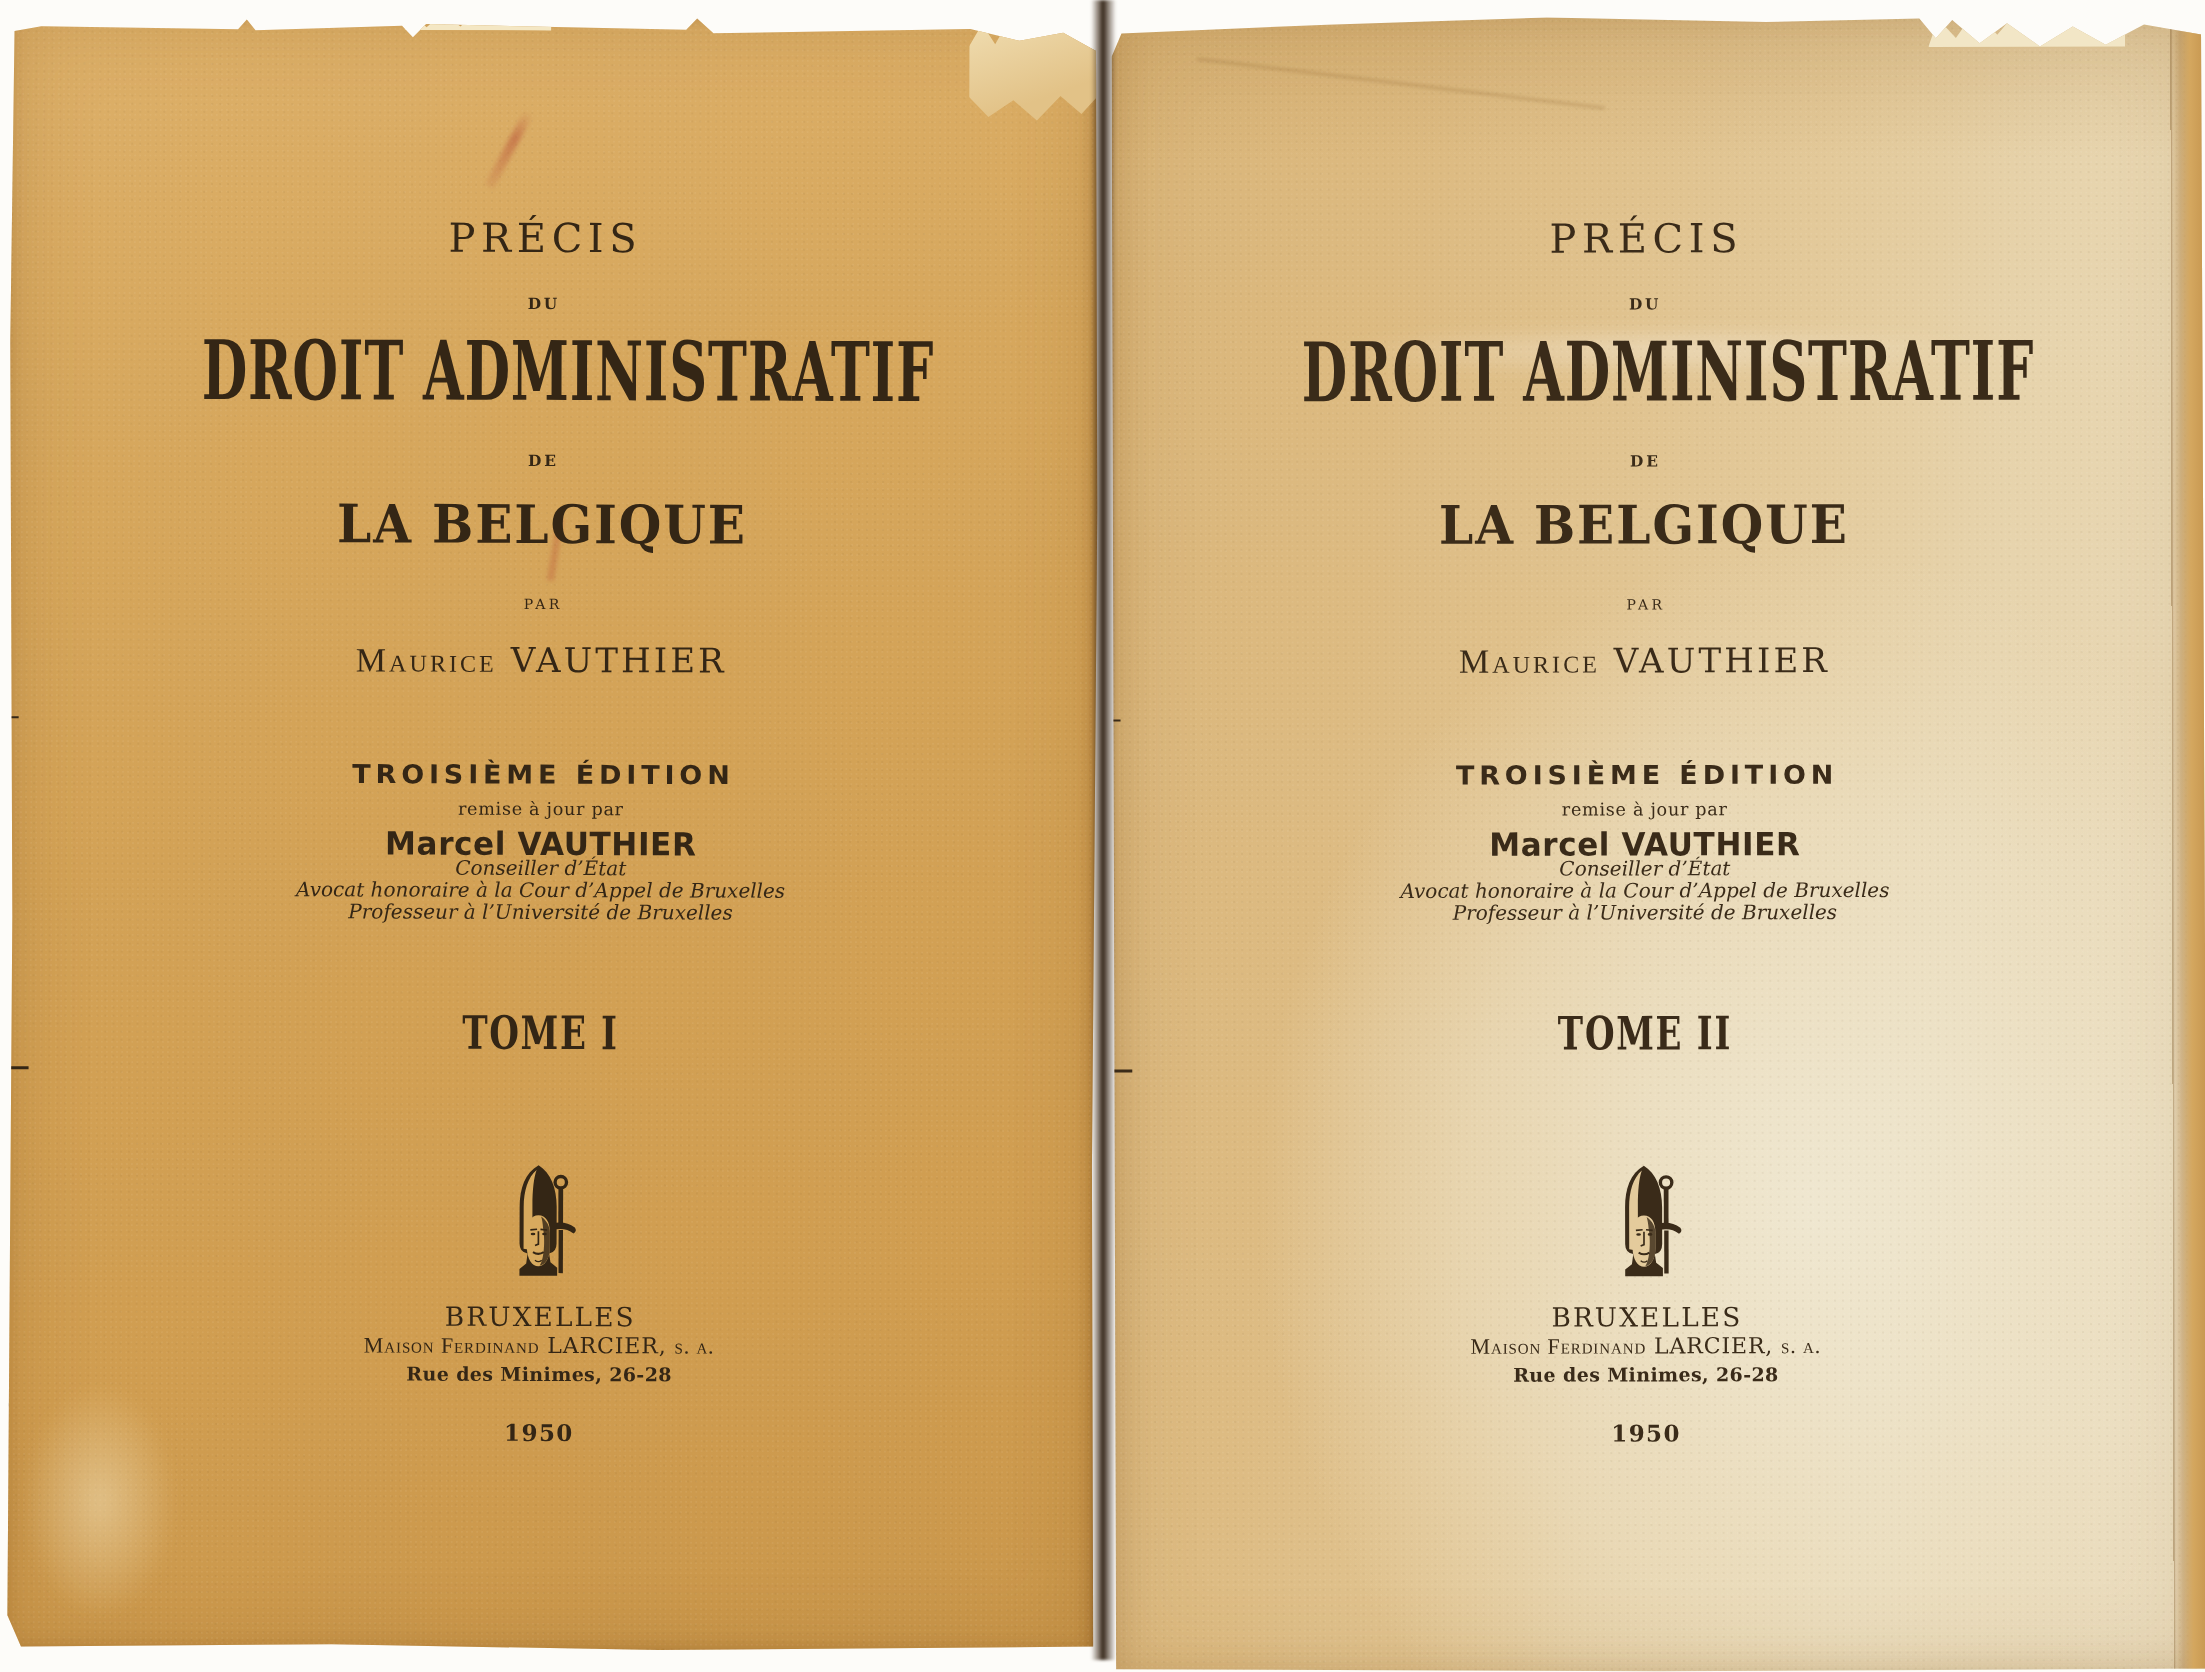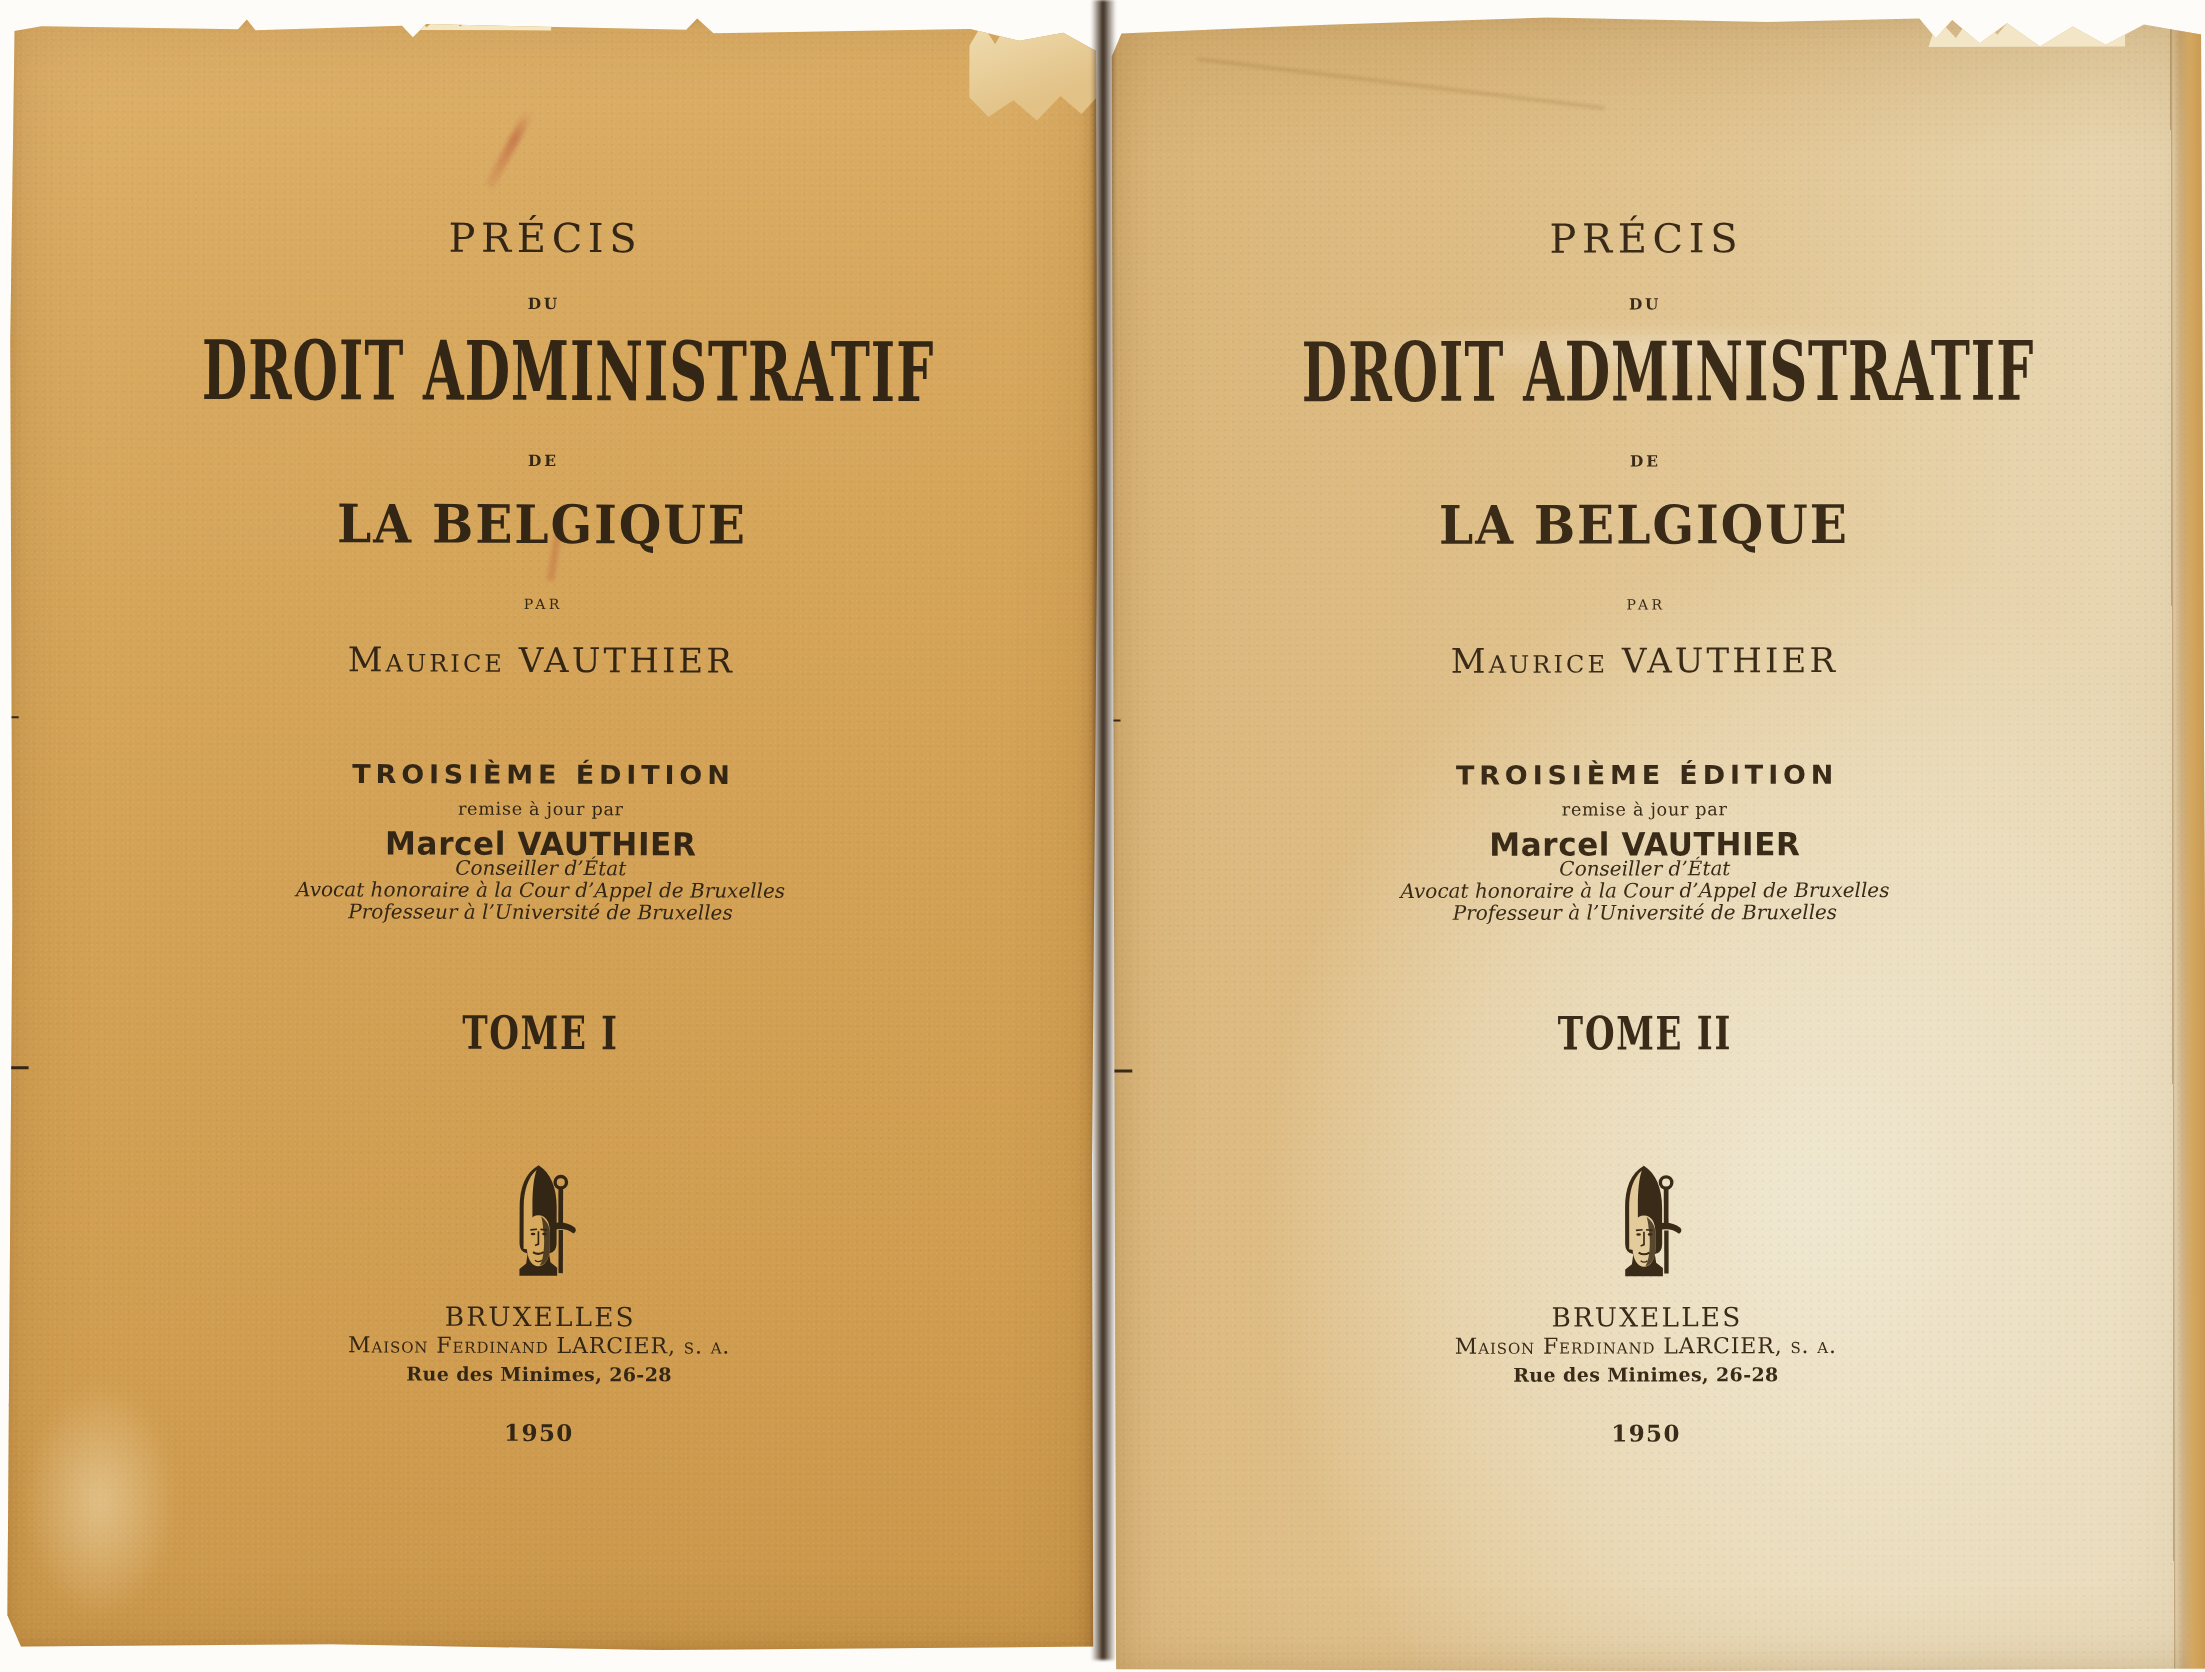--- a/index.html
+++ b/index.html
@@ -69,21 +69,21 @@
   .tb > div{position:absolute;left:0;right:0;text-align:center;line-height:1;white-space:nowrap;}
   .t-precis {top:205px;font-size:40px;letter-spacing:.14em;text-indent:.14em;font-weight:500;}
   .t-du     {top:284px;font-size:15.4px;letter-spacing:.18em;text-indent:.18em;font-weight:600;}
   .t-main   {top:317px;font-size:82px;font-weight:bold;}
   .t-main span{display:inline-block;transform:scaleX(.64);letter-spacing:.015em;}
   .t-de     {top:441px;font-size:15.4px;letter-spacing:.18em;text-indent:.18em;font-weight:600;}
   .t-belg   {top:485px;font-size:53px;font-weight:bold;}
   .t-belg span{display:inline-block;transform:scaleX(.92);letter-spacing:.04em;}
   .t-par    {top:584px;font-size:14px;letter-spacing:.24em;text-indent:.24em;}
   .t-author {top:630px;font-size:34px;letter-spacing:.09em;}
-  .sc{font-variant:small-caps;}
+  .sc{font-variant:small-caps;font-family:Liberation Serif, serif;}
   .rule{position:absolute;left:50%;background:var(--ink);}
   .rule-author{top:705px;width:48px;height:2.2px;margin-left:-24px;}
   .t-edition{top:748px;font-size:27px;font-weight:bold;letter-spacing:.18em;text-indent:.18em;
              font-family:"DejaVu Sans","Liberation Sans",sans-serif;transform:scaleY(.96);}
   .t-note   {top:788px;font-size:17.6px;letter-spacing:.04em;}
   .t-editor {top:815px;font-size:32px;font-weight:bold;letter-spacing:.02em;
              font-family:"DejaVu Sans","Liberation Sans",sans-serif;transform:scaleX(.97);}
   .t-cred1  {top:845px;font-size:20px;font-style:italic;}
   .t-cred2  {top:867px;font-size:20px;font-style:italic;}
   .t-cred3  {top:889px;font-size:20px;font-style:italic;}

